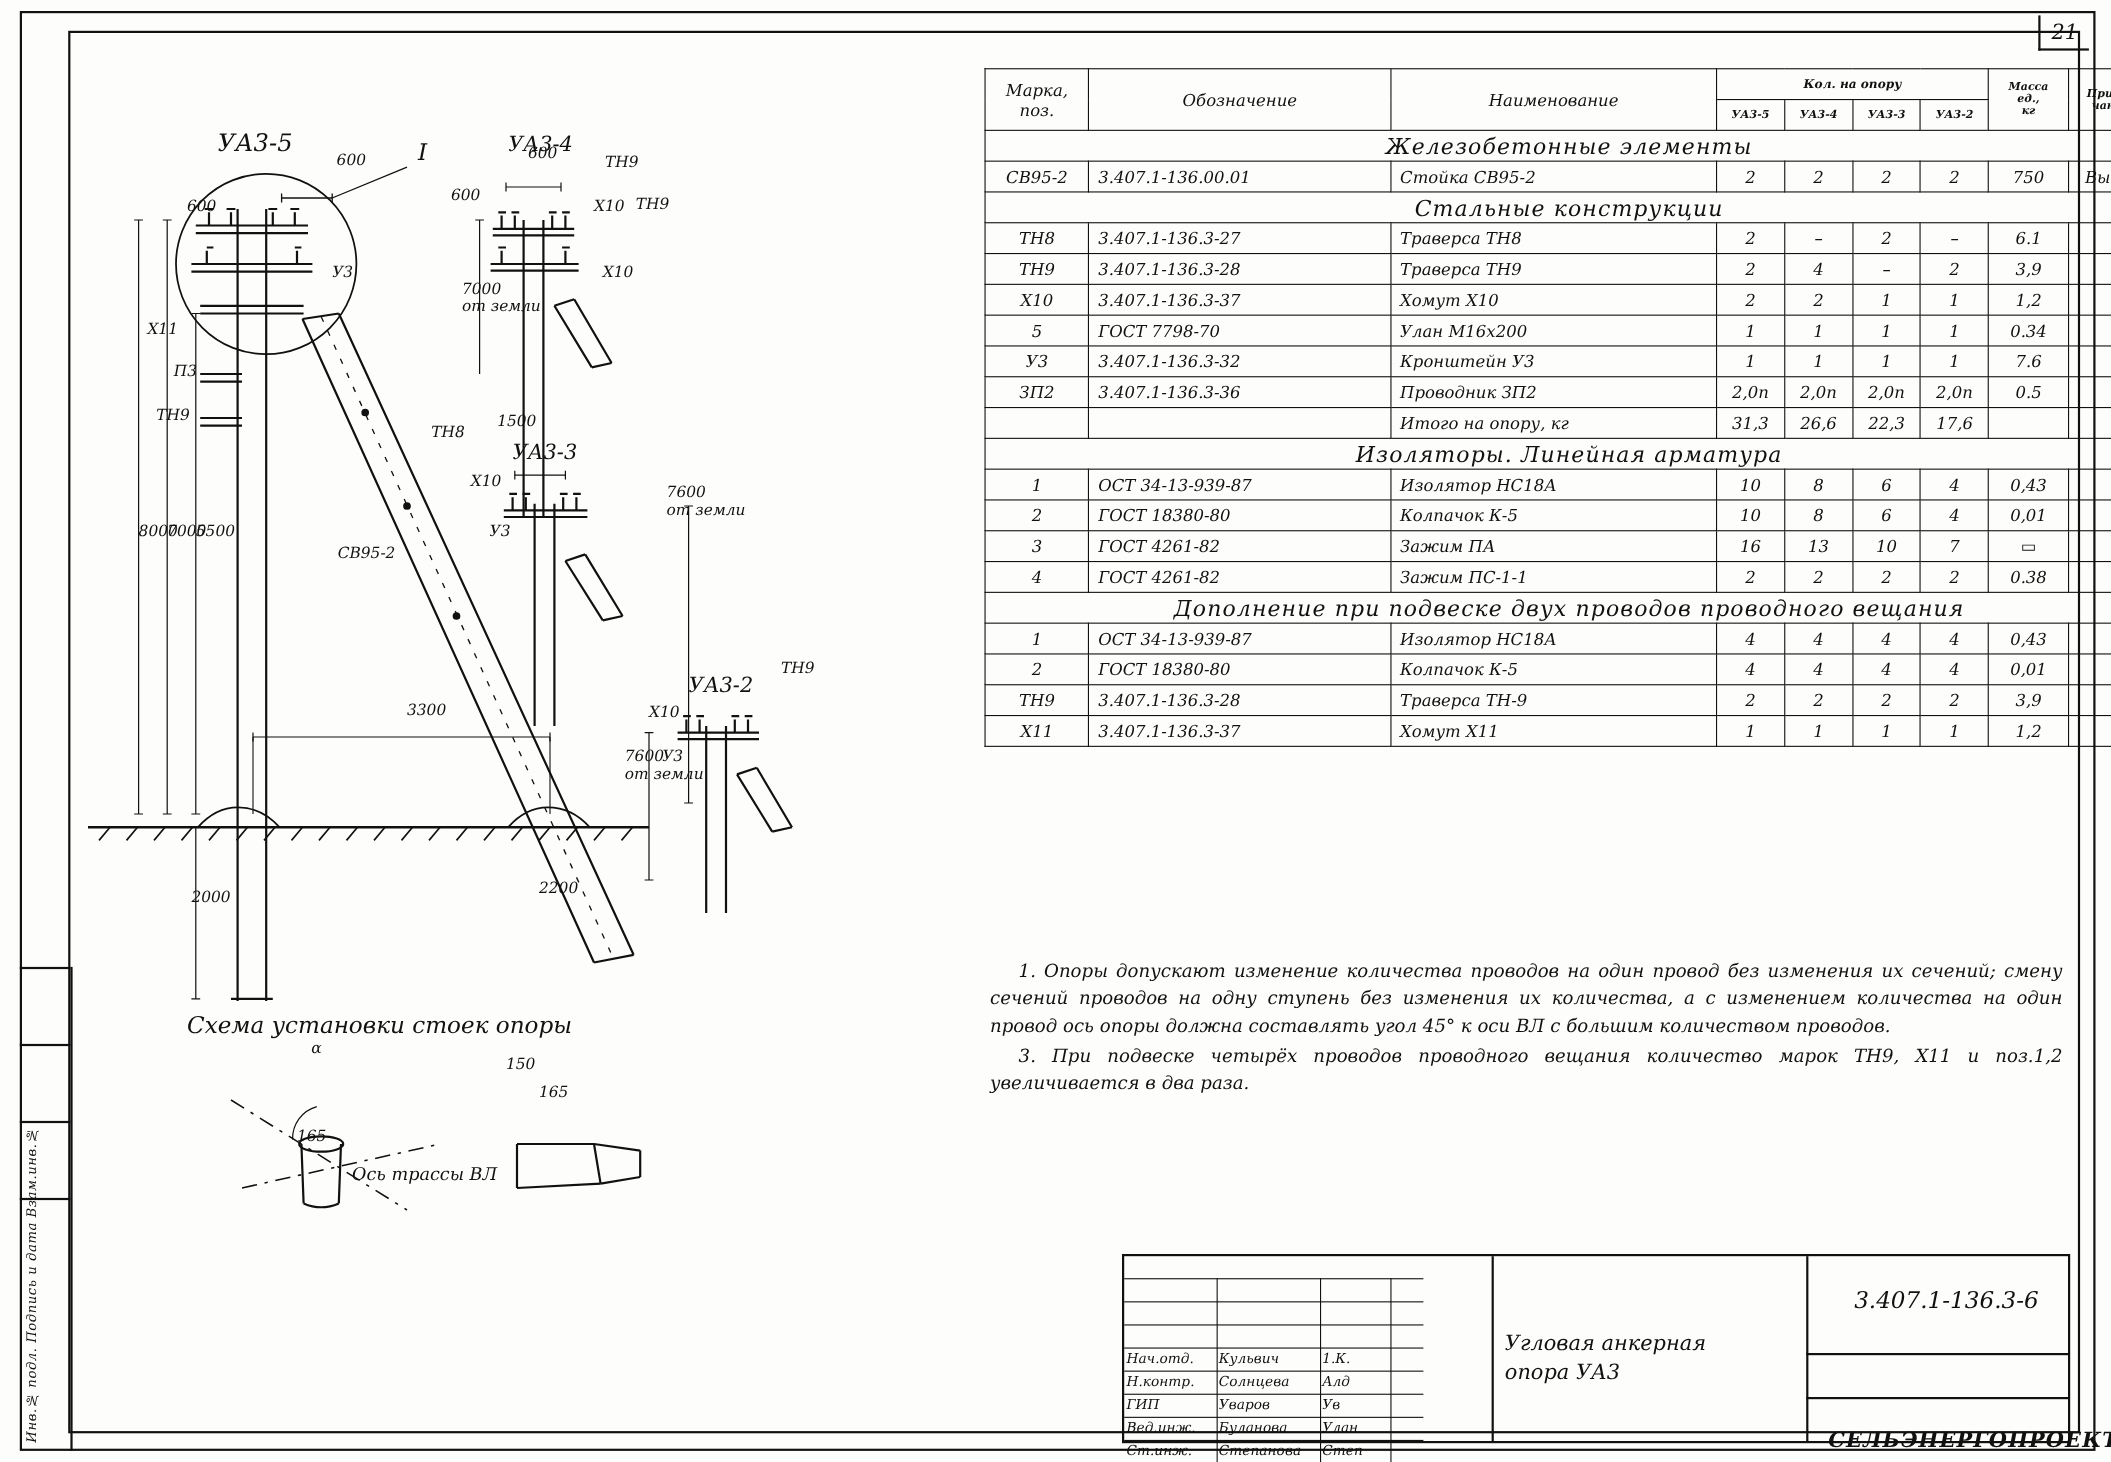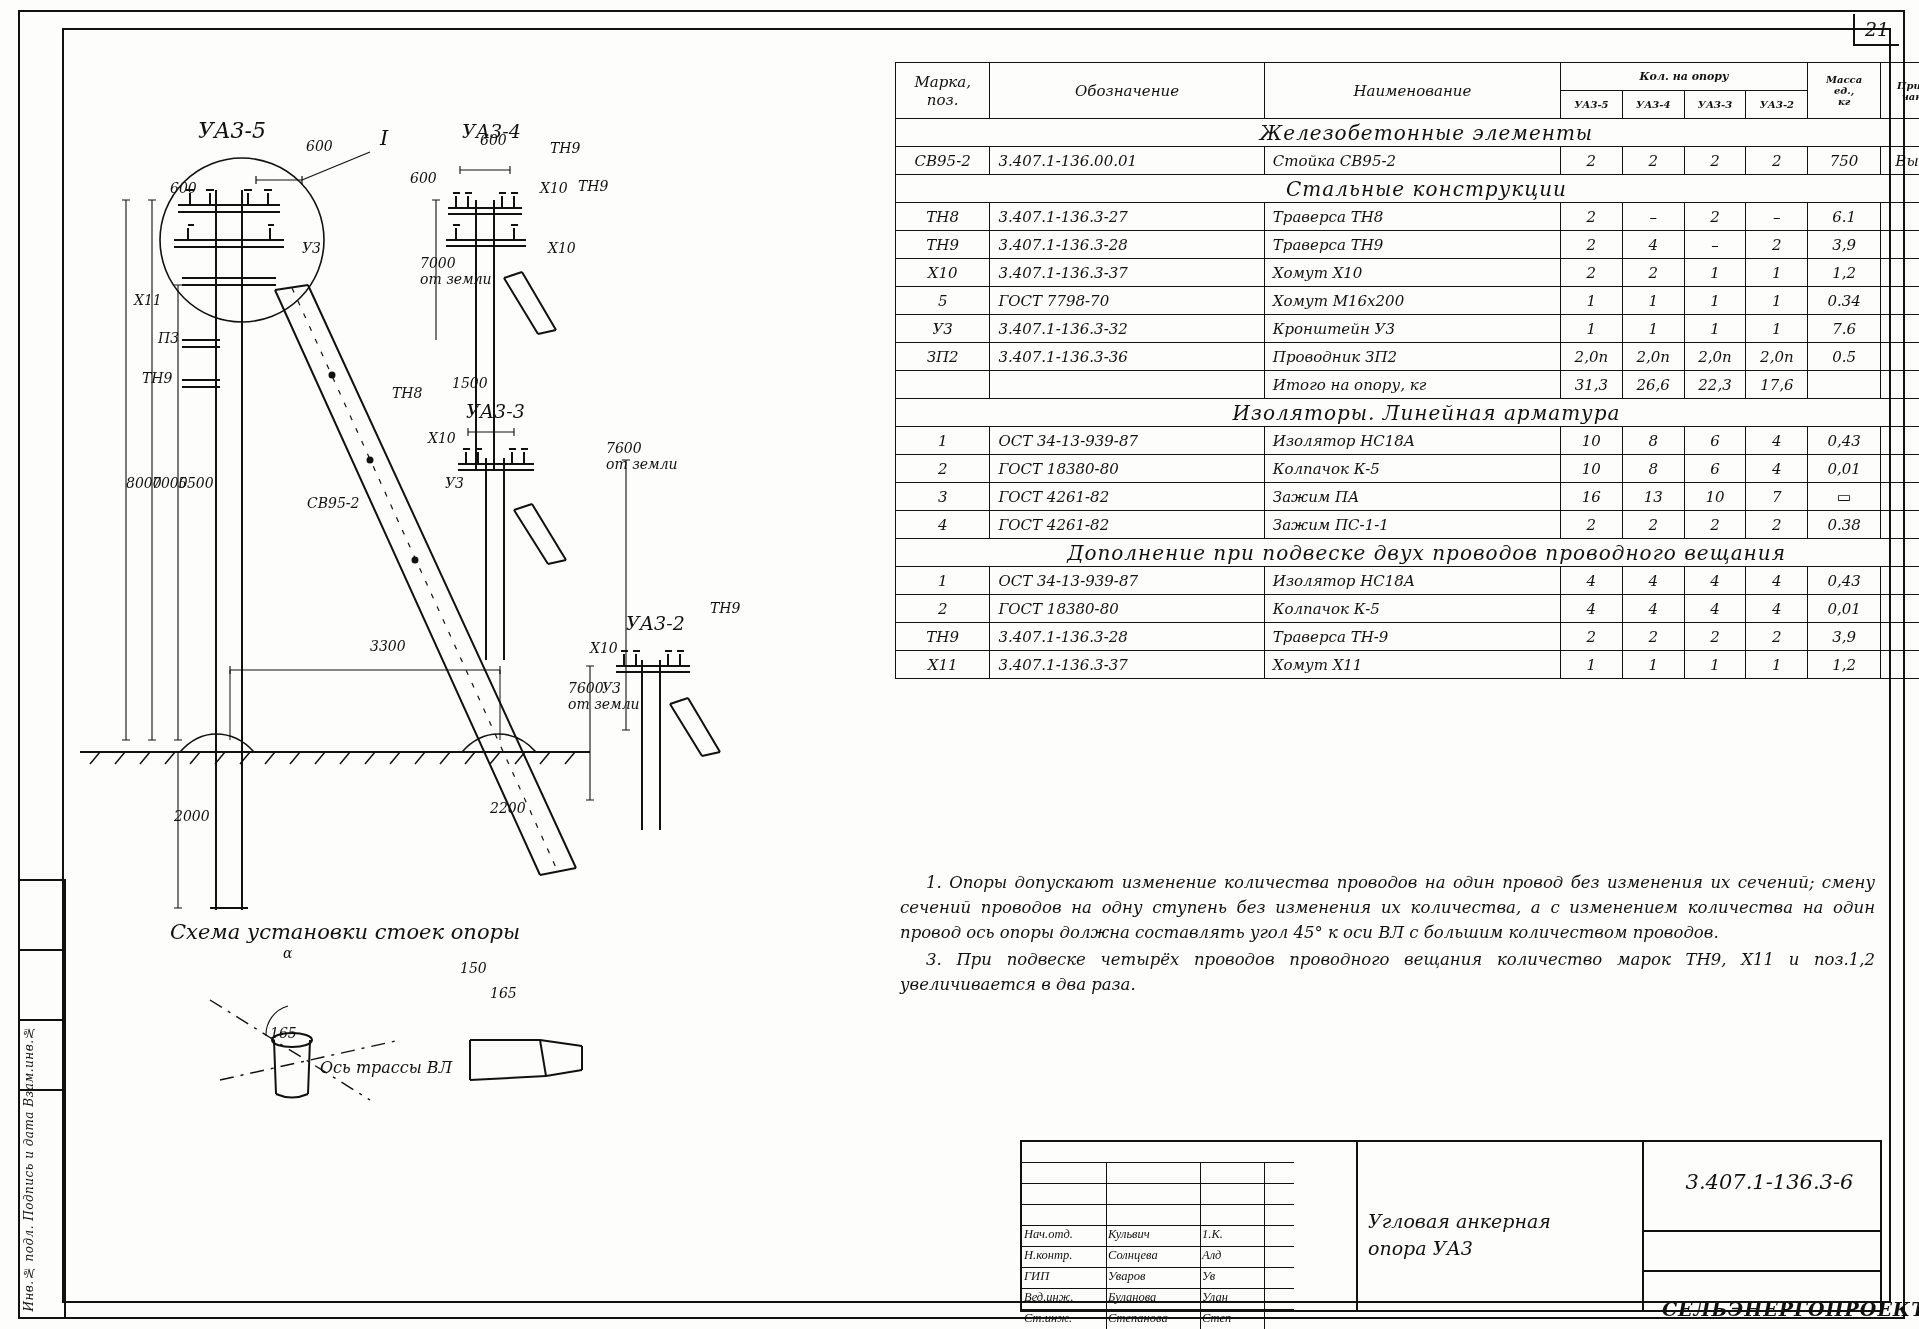--- a/index.html
+++ b/index.html
@@ -39,21 +39,21 @@
   
   .notes{position:absolute;left:900px;top:870px;width:975px;font-family:"DejaVu Serif",serif;font-style:italic;
      font-size:16.5px;line-height:1.52;text-align:justify;}
   .notes p{margin:0 0 2px 0;text-indent:26px;}
 
   
   .tb{position:absolute;left:1020px;top:1140px;width:858px;height:168px;border:2px solid #111;}
   .tb .vline{position:absolute;top:0;bottom:0;border-left:2px solid #111;}
   .tb .hline{position:absolute;left:0;right:0;border-top:2px solid #111;}
   .tb-left{position:absolute;left:0;top:0;width:334px;height:100%;}
-  .tb-left .row{position:absolute;left:0;width:272px;height:21px;border-top:1.4px solid #111;font-family:Liberation Serif, serif;}
+  .tb-left .row{position:absolute;left:0;width:272px;height:21px;border-top:1.4px solid #111;}
   .tb-left .c1{position:absolute;left:2px;top:1px;width:82px;font-size:12.5px;}
   .tb-left .c2{position:absolute;left:86px;top:1px;width:92px;font-size:12.5px;}
   .tb-left .c3{position:absolute;left:180px;top:1px;width:62px;font-size:12.5px;}
   .tb-left .vl{position:absolute;top:0;bottom:0;border-left:1.4px solid #111;}
   .tb-title{position:absolute;left:346px;top:46px;width:270px;font-size:19px;line-height:1.4;}
   .tb-code{position:absolute;left:640px;top:8px;width:215px;text-align:center;font-size:21px;}
   .tb-stage{position:absolute;left:628px;top:96px;width:230px;}
   .tb-stage td{border:1.6px solid #111;text-align:center;font-family:"DejaVu Serif",serif;font-style:italic;font-size:13px;height:19px;}
   .tb-org{position:absolute;left:640px;top:136px;width:230px;text-align:center;font-size:19px;letter-spacing:1px;font-weight:bold;}
 
@@ -282,21 +282,21 @@
           <td class="">2</td>
           <td class="">2</td>
           <td class="">1</td>
           <td class="">1</td>
           <td class="">1,2</td>
           <td class=""></td>
         </tr>
         <tr>
           <td class="">5</td>
           <td class="left">ГОСТ 7798-70</td>
-          <td class="left">Хомут  М16х200</td>
+          <td class="left">Улан  М16х200</td>
           <td class="">1</td>
           <td class="">1</td>
           <td class="">1</td>
           <td class="">1</td>
           <td class="">0.34</td>
           <td class=""></td>
         </tr>
         <tr>
           <td class="">У3</td>
           <td class="left">3.407.1-136.3-32</td>

